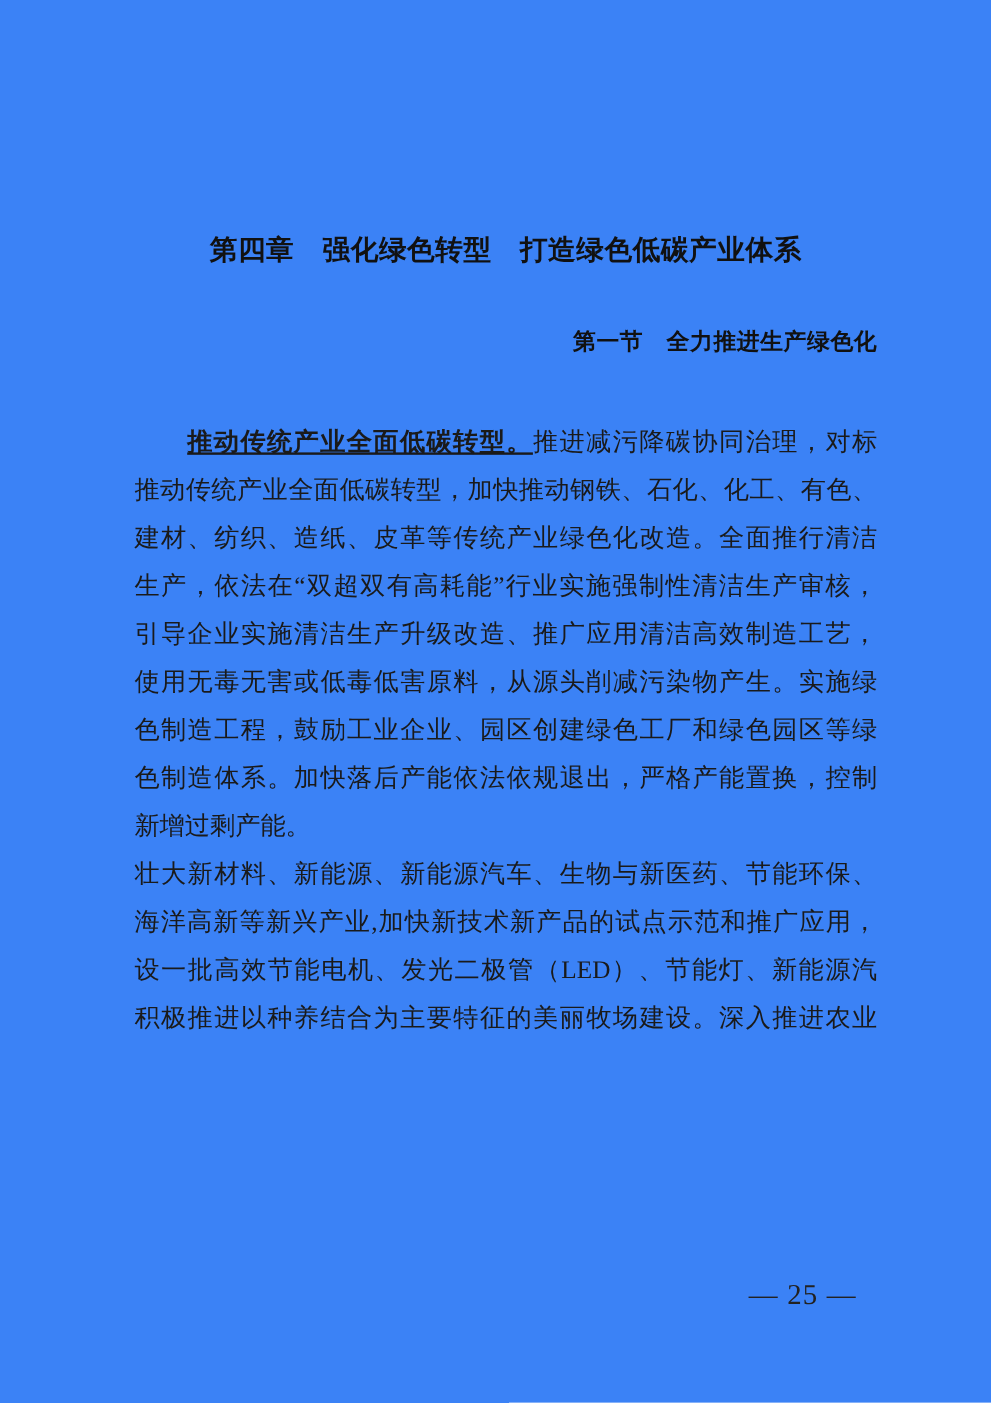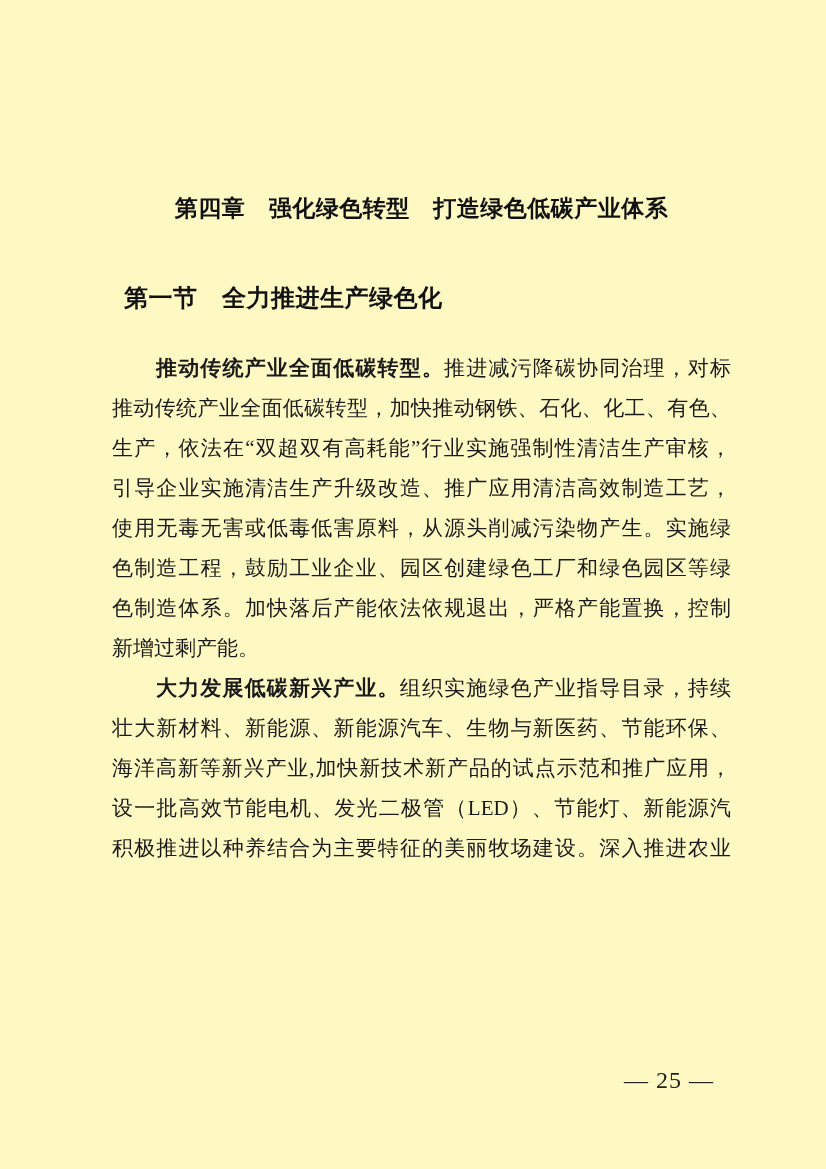--- a/index.html
+++ b/index.html
@@ -4,21 +4,21 @@
 <style>
   html, body {
     margin: 0;
     padding: 0;
     background: #ffffff;
   }
   .page {
     position: relative;
     width: 826px;
     height: 1169px;
-    background: #fef9c3;
+    background: #3b82f6;
     overflow: hidden;
     color: #161616;
   }
   .chapter-title {
     position: absolute;
     left: 112px;
     width: 619px;
     top: 188px;
     height: 40px;
     line-height: 40px;
@@ -30,27 +30,27 @@
     color: #111;
     margin: 0;
   }
   .section-title {
     position: absolute;
     left: 112px;
     width: 619px;
     top: 266px;
     height: 40px;
     line-height: 40px;
-    text-align: left;
+    text-align: right;
     font-family: "Liberation Serif", "DejaVu Serif", serif;
     font-weight: bold;
-    font-size: 24px;
+    font-size: 19px;
     letter-spacing: 0.5px;
     color: #111;
-    margin: 12px;
+    margin: 0;
   }
   .body-text {
     position: absolute;
     left: 112px;
     width: 619px;
     top: 348px;
     font-family: "Liberation Serif", "DejaVu Serif", serif;
   }
   .pline {
     height: 40px;
@@ -62,20 +62,21 @@
     overflow: hidden;
   }
   .pline.first {
     padding-left: 44px;
   }
   .pline.end {
     text-align-last: left;
   }
   .lead {
     font-weight: bold;
+    text-decoration: underline;
   }
   .page-number {
     position: absolute;
     top: 1064px;
     right: 112px;
     height: 32px;
     line-height: 32px;
     font-family: "Liberation Serif", "DejaVu Serif", serif;
     font-size: 24px;
     color: #222;
@@ -85,29 +86,29 @@
 </head>
 <body>
 
 <div class="page">
   <h1 class="chapter-title">第四章　强化绿色转型　打造绿色低碳产业体系</h1>
   <h2 class="section-title">第一节　全力推进生产绿色化</h2>
   <div class="body-text">
       <div>
         <div class="pline first"><b class="lead">推动传统产业全面低碳转型。</b>推进减污降碳协同治理，对标</div>
         <div class="pline">推动传统产业全面低碳转型，加快推动钢铁、石化、化工、有色、</div>
+        <div class="pline">建材、纺织、造纸、皮革等传统产业绿色化改造。全面推行清洁</div>
         <div class="pline">生产，依法在“双超双有高耗能”行业实施强制性清洁生产审核，</div>
         <div class="pline">引导企业实施清洁生产升级改造、推广应用清洁高效制造工艺，</div>
         <div class="pline">使用无毒无害或低毒低害原料，从源头削减污染物产生。实施绿</div>
         <div class="pline">色制造工程，鼓励工业企业、园区创建绿色工厂和绿色园区等绿</div>
         <div class="pline">色制造体系。加快落后产能依法依规退出，严格产能置换，控制</div>
         <div class="pline end">新增过剩产能。</div>
       </div>
       <div>
-        <div class="pline first"><b class="lead">大力发展低碳新兴产业。</b>组织实施绿色产业指导目录，持续</div>
         <div class="pline">壮大新材料、新能源、新能源汽车、生物与新医药、节能环保、</div>
         <div class="pline">海洋高新等新兴产业,加快新技术新产品的试点示范和推广应用，</div>
         <div class="pline">设一批高效节能电机、发光二极管（LED）、节能灯、新能源汽车、</div>
       </div>
       <div>
         <div class="pline">积极推进以种养结合为主要特征的美丽牧场建设。深入推进农业</div>
       </div>
     </div>
   <div class="page-number">— 25 —</div>
 </div>

